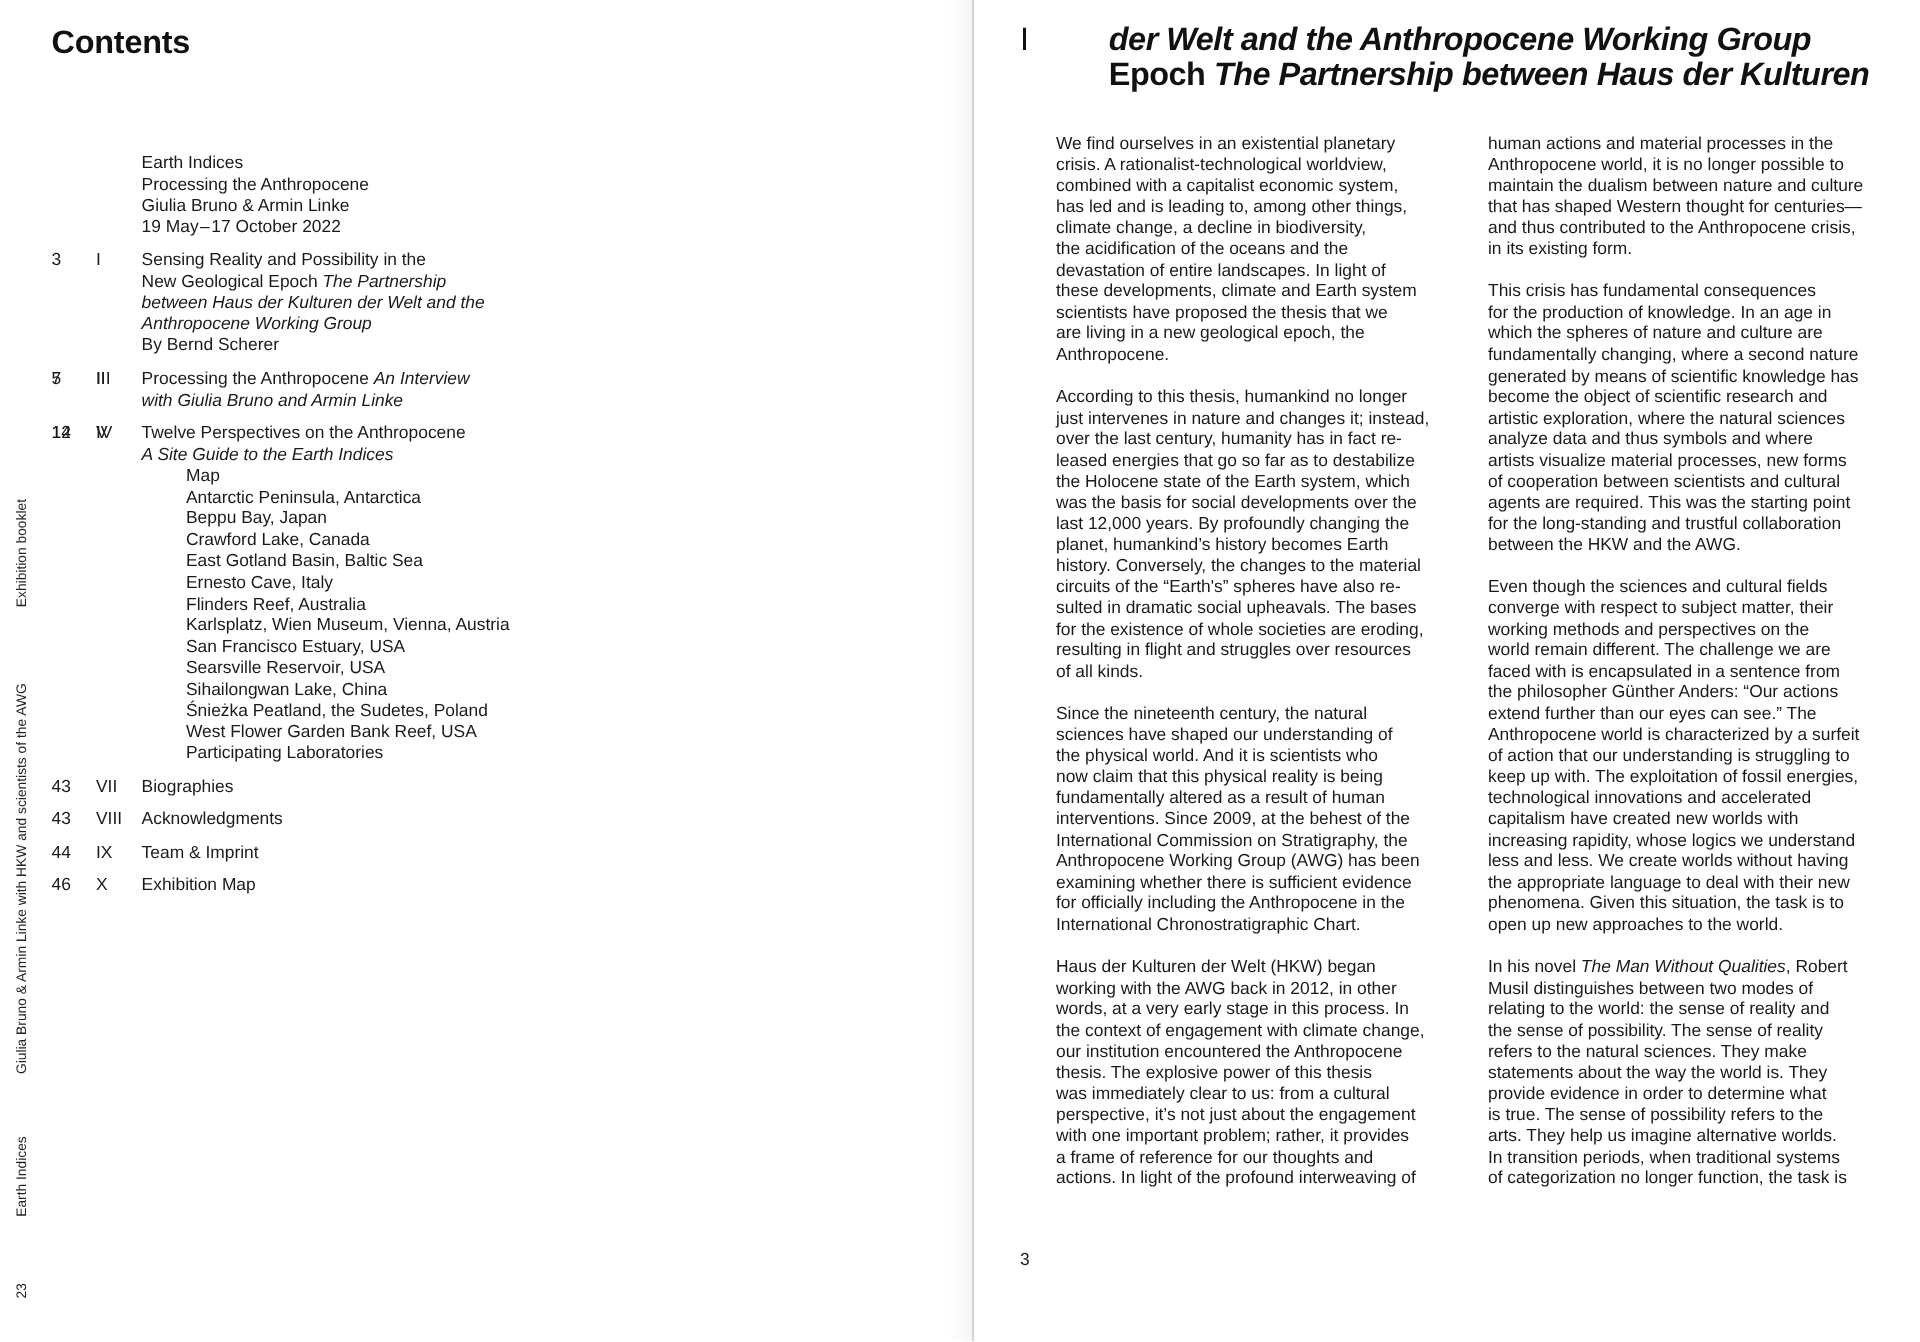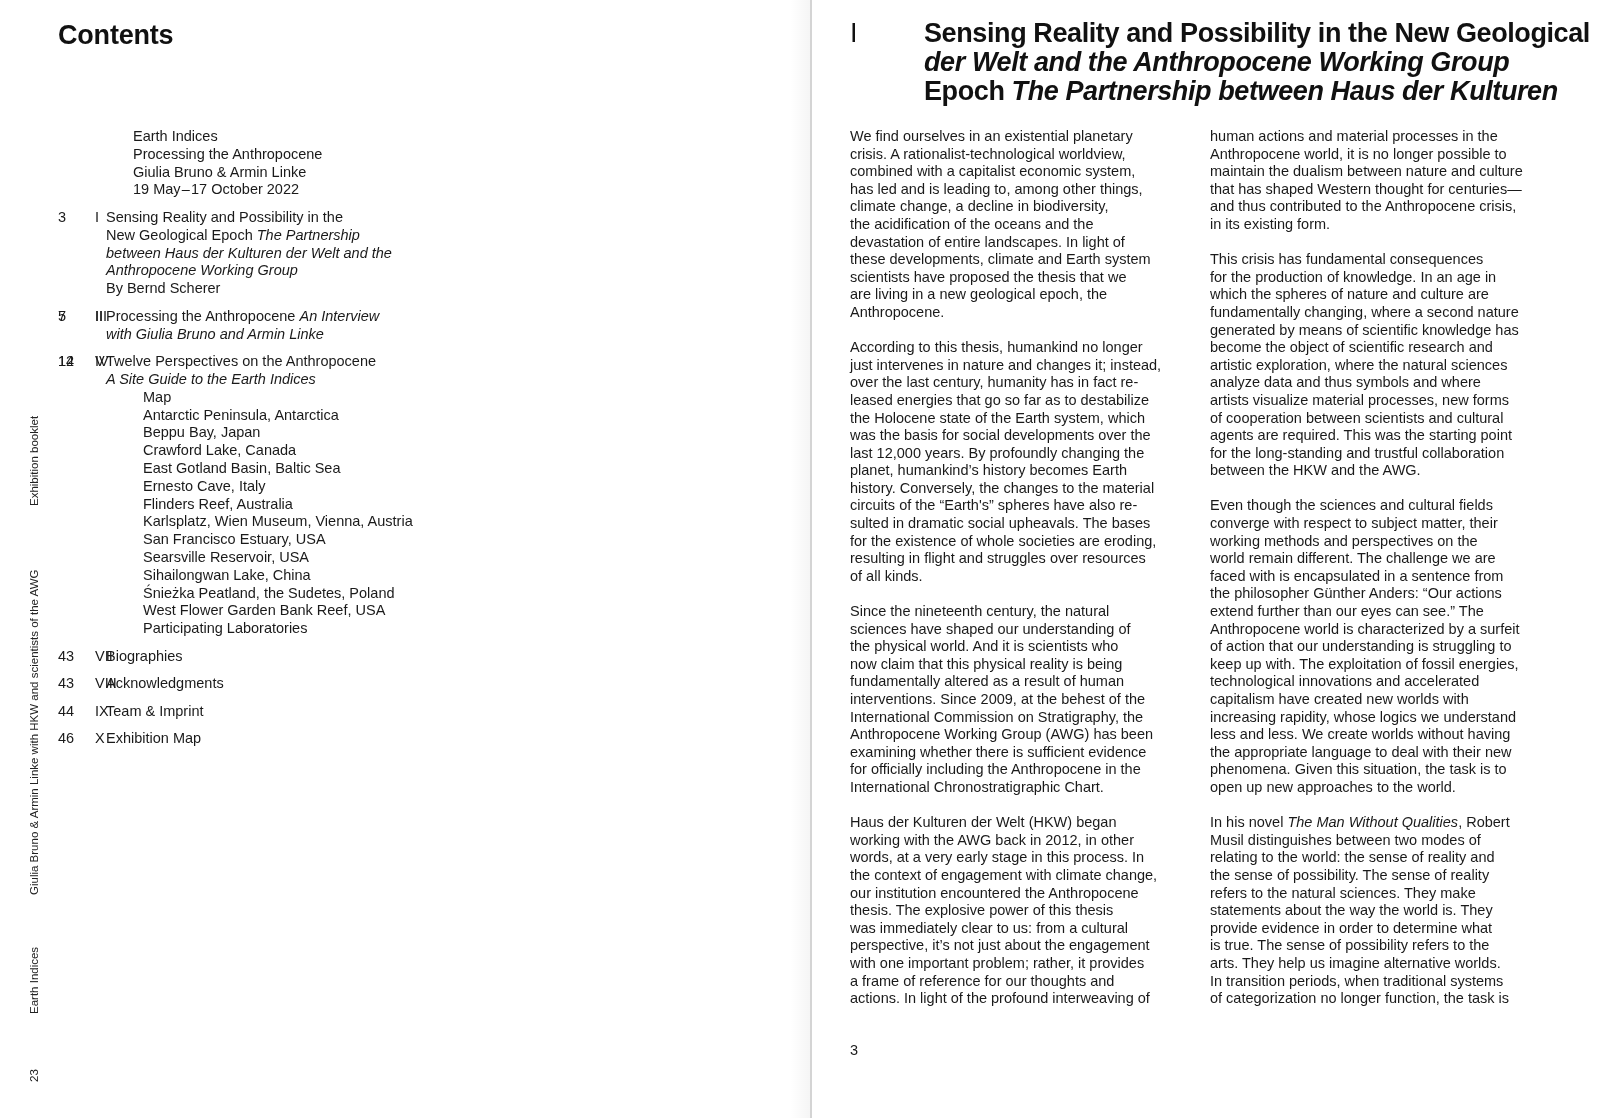--- a/index.html
+++ b/index.html
@@ -3,21 +3,21 @@
   <meta charset="utf-8">
   <style>
     * { margin: 0; padding: 0; box-sizing: border-box; }
     html, body {
       width: 1600px; height: 1118px; overflow: hidden;
       background: #ffffff; color: #1a1a1a;
       font-family: "Liberation Sans", sans-serif;
     }
     .spread { position: relative; width: 1600px; height: 1118px; }
     .page { position: absolute; top: 0; height: 1118px; background: #ffffff; }
-    .page-left { left: 15px; width: 810px; }
+    .page-left { left: 0; width: 810px; }
     .page-right { left: 812px; width: 788px; }
     .gutter {
       position: absolute; left: 810px; top: 0; width: 2px; height: 1118px;
       background: #d4d4d4;
     }
     .gutter-shadow {
       position: absolute; left: 790px; top: 0; width: 20px; height: 1118px;
       background: linear-gradient(to right, rgba(0,0,0,0), rgba(0,0,0,0.04));
     }
 
@@ -28,21 +28,21 @@
     }
     .toc { position: absolute; left: 43px; top: 128px; width: 420px; }
     .toc-intro { margin-left: 75px; font-size: 14.5px; line-height: 17.8px; }
     .toc-intro div { white-space: nowrap; }
     .toc-entry {
       position: relative; margin-top: 9.8px;
       font-size: 14.5px; line-height: 17.8px;
     }
     .toc-page { position: absolute; left: 0; top: 0; width: 30px; }
     .toc-num { position: absolute; left: 37px; top: 0; width: 36px; }
-    .toc-body { margin-left: 48px; }
+    .toc-body { margin-left: 75px; }
     .toc-body .line { white-space: nowrap; display: block; }
     .toc-sub { margin-left: 37px; }
     .toc-sub div { white-space: nowrap; }
     em { font-style: italic; }
 
     .vertical-labels {
       position: absolute; left: 12px; top: 0; width: 20px; height: 1118px;
     }
     .vlabel {
       position: absolute; left: 0;
@@ -55,22 +55,22 @@
     
     .chapter-num {
       position: absolute; left: 38px; top: 19px;
       font-size: 27px; line-height: 29px; color: #111;
     }
     .chapter-title {
       position: absolute; left: 112px; top: 19px; width: 640px;
       font-size: 27px; line-height: 29px; letter-spacing: -0.4px; color: #111;
     }
     .col {
-      position: absolute; top: 128px; width: 345px;
-      font-size: 14.5px; line-height: 17.6px; color: #1a1a1a;
+      position: absolute; top: 112px; width: 345px;
+      font-size: 14.5px; line-height: 17.6px; color: #1a1a1a; margin-left: 30px;
     }
     .col-1 { left: 38px; }
     .col-2 { left: 398px; }
     .para { margin-bottom: 17.6px; }
     .para .line { display: block; white-space: nowrap; }
     .page-number {
       position: absolute; left: 38px; top: 1041px;
       font-size: 14.5px; line-height: 18px;
     }
   </style>
@@ -187,21 +187,20 @@
       </div>
     </div>
   </div>
 
   <div class="gutter-shadow"></div>
   <div class="gutter"></div>
 
   <div class="page page-right">
     <div class="chapter-num">I</div>
     <h2 class="chapter-title">
-      <span style="display:block;white-space:nowrap;">Sensing Reality and Possibility in the New Geological</span>
       <span style="display:block;white-space:nowrap;"><em>der Welt and the Anthropocene Working Group</em></span>
       <span style="display:block;white-space:nowrap;"><span>Epoch </span><em>The Partnership between Haus der Kulturen</em></span>
     </h2>
 
     <div class="col col-1" id="col1">
         <div class="para">
           <span class="line">We find ourselves in an existential planetary</span>
           <span class="line">crisis. A rationalist-technological worldview,</span>
           <span class="line">combined with a capitalist economic system,</span>
           <span class="line">has led and is leading to, among other things,</span>

